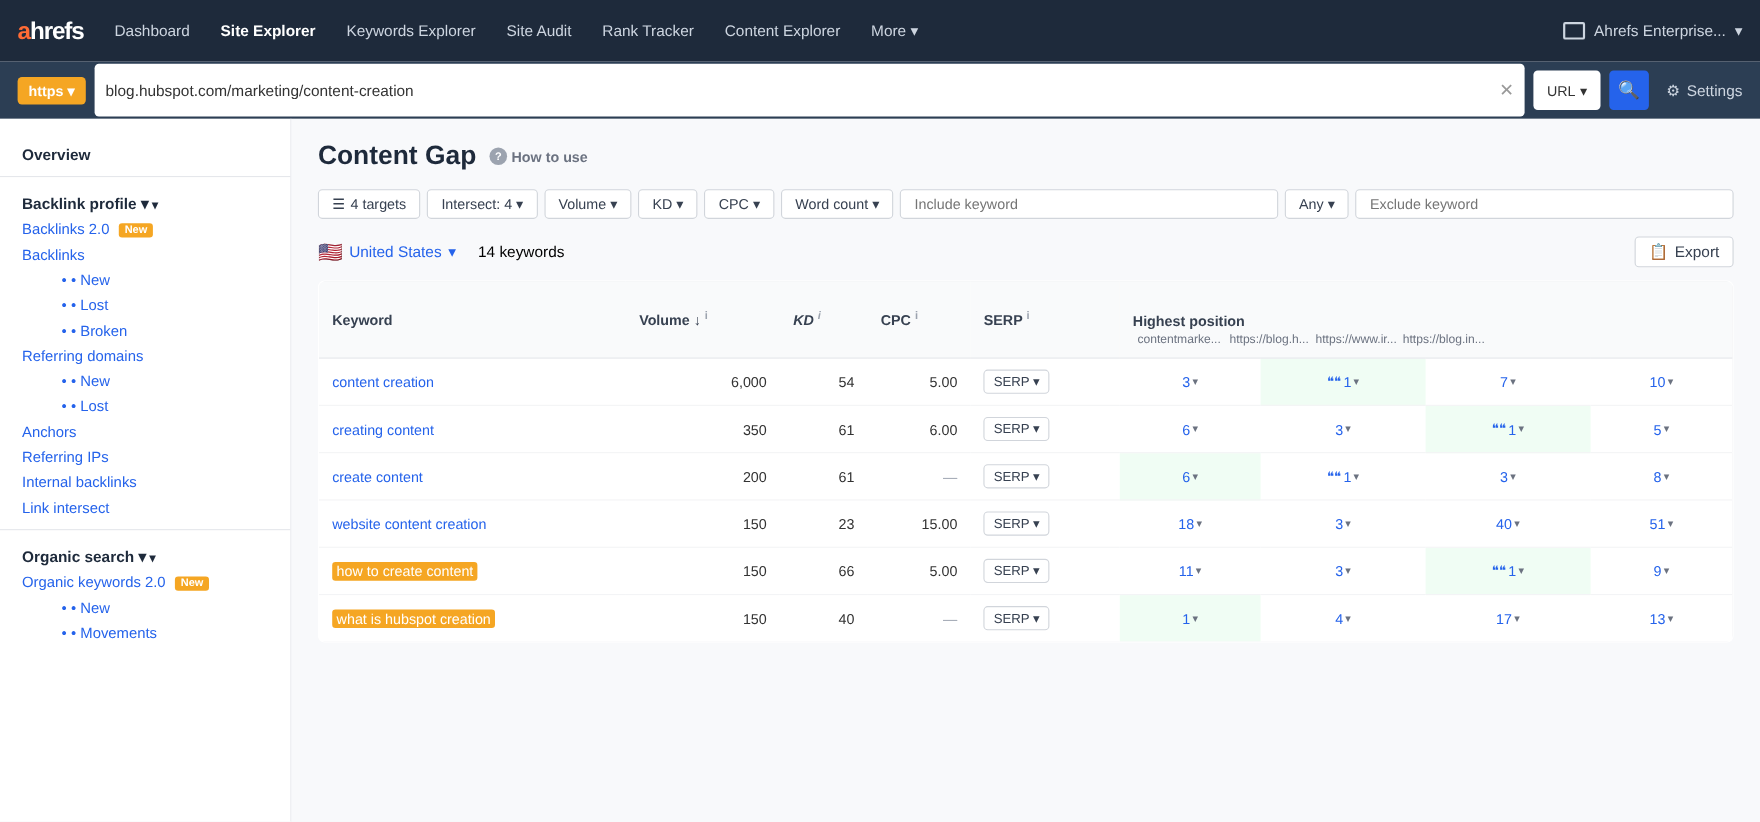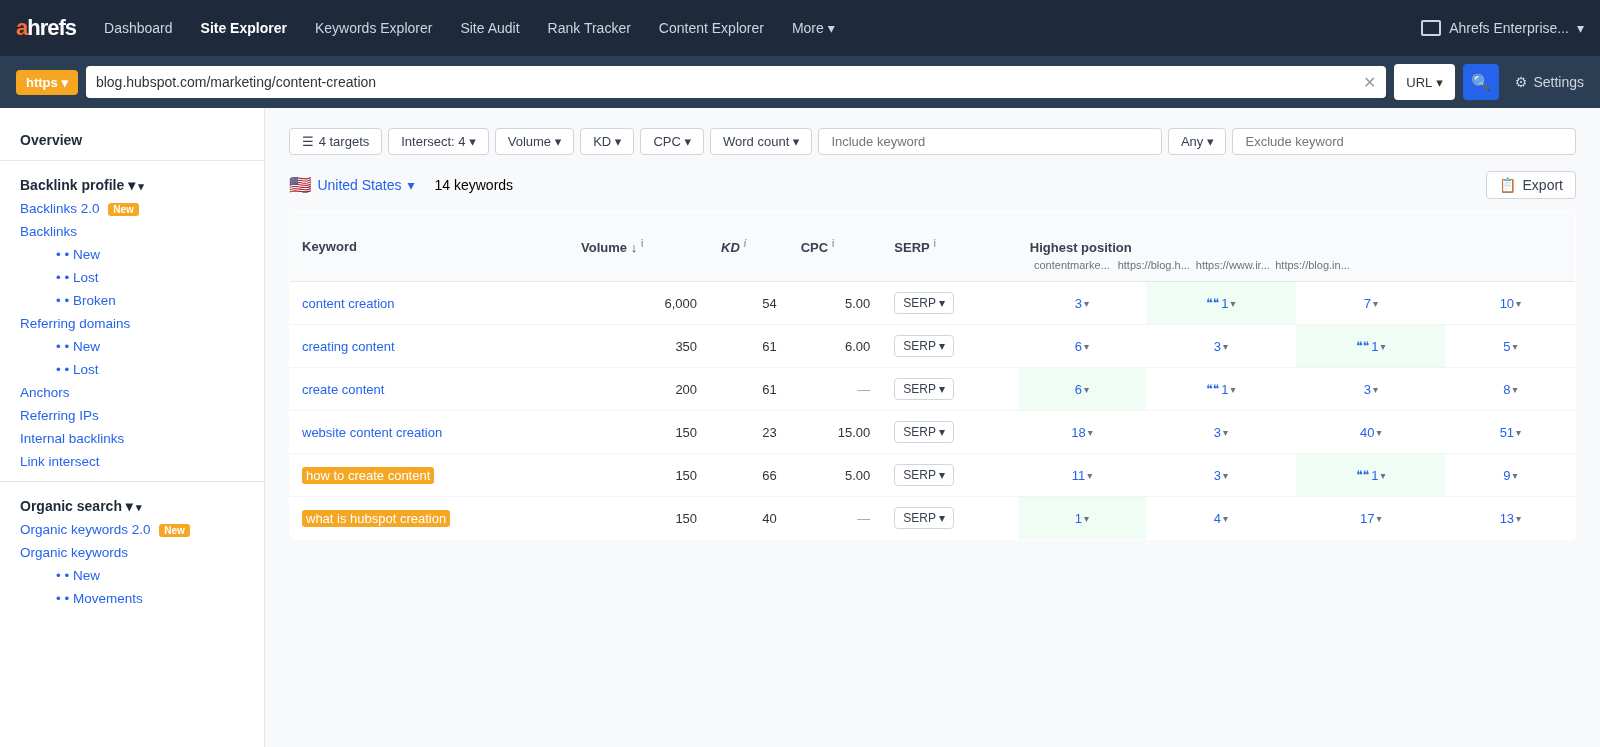--- a/index.html
+++ b/index.html
@@ -69,21 +69,21 @@
       align-items: center;
       gap: 4px;
     }
     .url-input-wrap {
       flex: 1;
       background: #fff;
       border-radius: 4px;
       display: flex;
       align-items: center;
       padding: 12px 10px;
-      height: 32px;
+      height: 48px;
     }
     .url-input-wrap input {
       border: none;
       outline: none;
       font-size: 14px;
       color: #333;
       flex: 1;
     }
     .url-clear {
       color: #999;
@@ -429,28 +429,34 @@
     <a class="sidebar-link">Anchors</a>
     <a class="sidebar-link">Referring IPs</a>
     <a class="sidebar-link">Internal backlinks</a>
     <a class="sidebar-link">Link intersect</a>
     <div class="sidebar-divider"></div>
     <div class="sidebar-section-title with-arrow" style="cursor:pointer">Organic search ▾</div>
     <a class="sidebar-link">
       <span>Organic keywords 2.0</span>
       <span class="badge-new">New</span>
     </a>
-    <a class="sidebar-link">Organic keywords</a>
     <div class="sidebar-sub">
       <a class="sidebar-link">• New</a>
       <a class="sidebar-link">• Movements</a>
     </div>
   </aside>
 
   <main class="main">
+    <div class="page-title">
+      <span>Content Gap</span>
+      <span class="how-to-use">
+        <span class="q-icon">?</span>
+        <span>How to use</span>
+      </span>
+    </div>
 
     <div class="filters-bar">
       <button class="filter-btn">
         <span>☰</span>
         <span>4 targets</span>
       </button>
       <button class="filter-btn">Intersect: 4 ▾</button>
       <button class="filter-btn">Volume ▾</button>
       <button class="filter-btn">KD ▾</button>
       <button class="filter-btn">CPC ▾</button>

